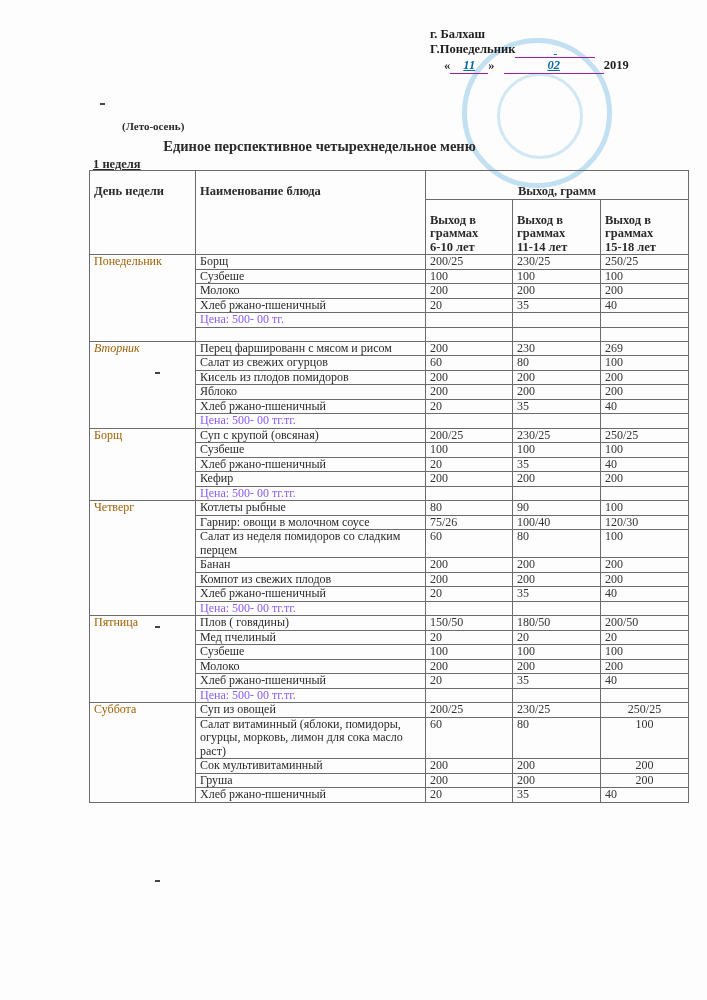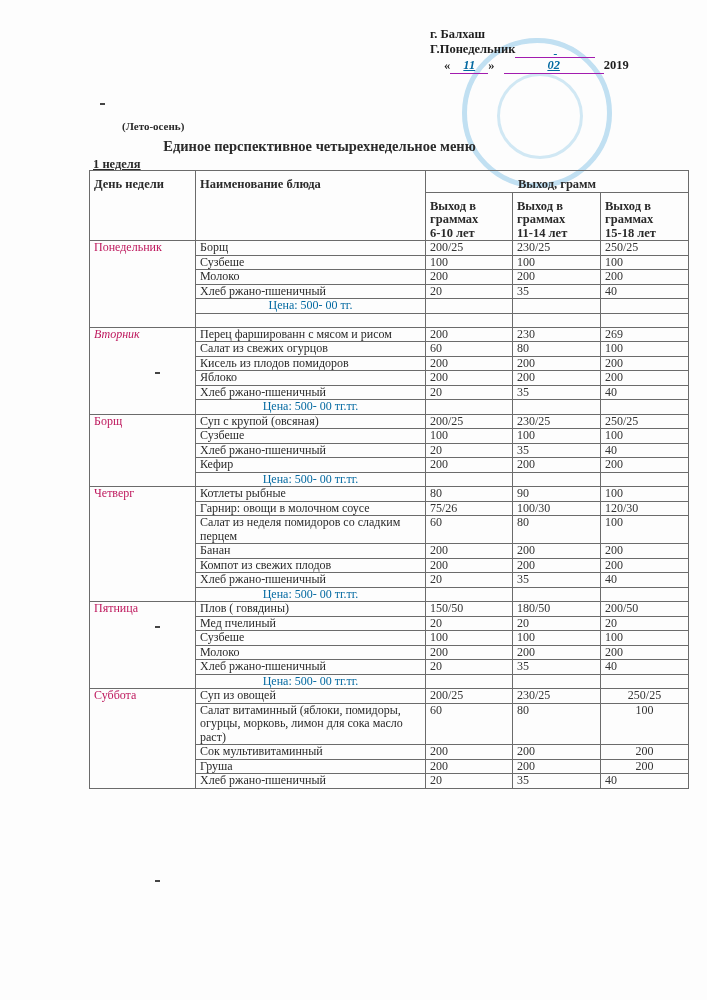--- a/index.html
+++ b/index.html
@@ -20,27 +20,27 @@
     content:""; position:absolute; left:30px; top:30px; width:80px; height:80px; border-radius:50%;
     border:3px solid rgba(80,170,220,0.25);
   }
   .season { position:absolute; left:122px; top:120px; font-weight:bold; font-size:11px; }
   .title { position:absolute; left:0; width:639px; top:138px; text-align:center; font-weight:bold; font-size:14.5px; }
   .week { position:absolute; left:93px; top:157px; font-weight:bold; font-size:12.5px; text-decoration:underline; }
   table.menu {
     position:absolute; left:89px; top:170px; width:599px; border-collapse:collapse; font-size:12px; table-layout:fixed;
   }
   table.menu td, table.menu th { border:1px solid #6b6b6b; padding:0 4px; vertical-align:top; line-height:13.5px; }
-  table.menu th { font-weight:bold; text-align:left; font-size:12.5px; padding-top:7px; }
+  table.menu th { font-weight:bold; text-align:left; font-size:12.5px; padding-top:14px; }
   th.grp { text-align:center !important; }
   th.age { text-align:center; line-height:14px; }
-  td.day { color:#be185d; }
+  td.day { color:#a16207; }
   td.num { color:#333; }
   td.right { text-align:center; }
-  tr.price td { color:#0369a1;text-align:center; }
+  tr.price td { color:#8b5cf6; }
   .mark { position:absolute; width:5px; height:2px; background:#444; }
 </style>
 </head>
 <body>
 
 <div class="stamp"></div>
 
 <div class="approval">
   <div>г. Балхаш</div>
   <div><span>Г.Понедельник</span><span class="blank" style="width:80px">&nbsp;</span></div>
@@ -195,21 +195,21 @@
       <tr>
         <td rowspan="7" class="day">Четверг</td>
         <td>Котлеты рыбные</td>
         <td class="num">80</td>
         <td class="num">90</td>
         <td class="num">100</td>
       </tr>
       <tr>
         <td>Гарнир: овощи в молочном соусе</td>
         <td class="num">75/26</td>
-        <td class="num">100/30</td>
+        <td class="num">100/40</td>
         <td class="num">120/30</td>
       </tr>
       <tr>
         <td>Салат из неделя помидоров со сладким перцем</td>
         <td class="num">60</td>
         <td class="num">80</td>
         <td class="num">100</td>
       </tr>
       <tr>
         <td>Банан</td>

